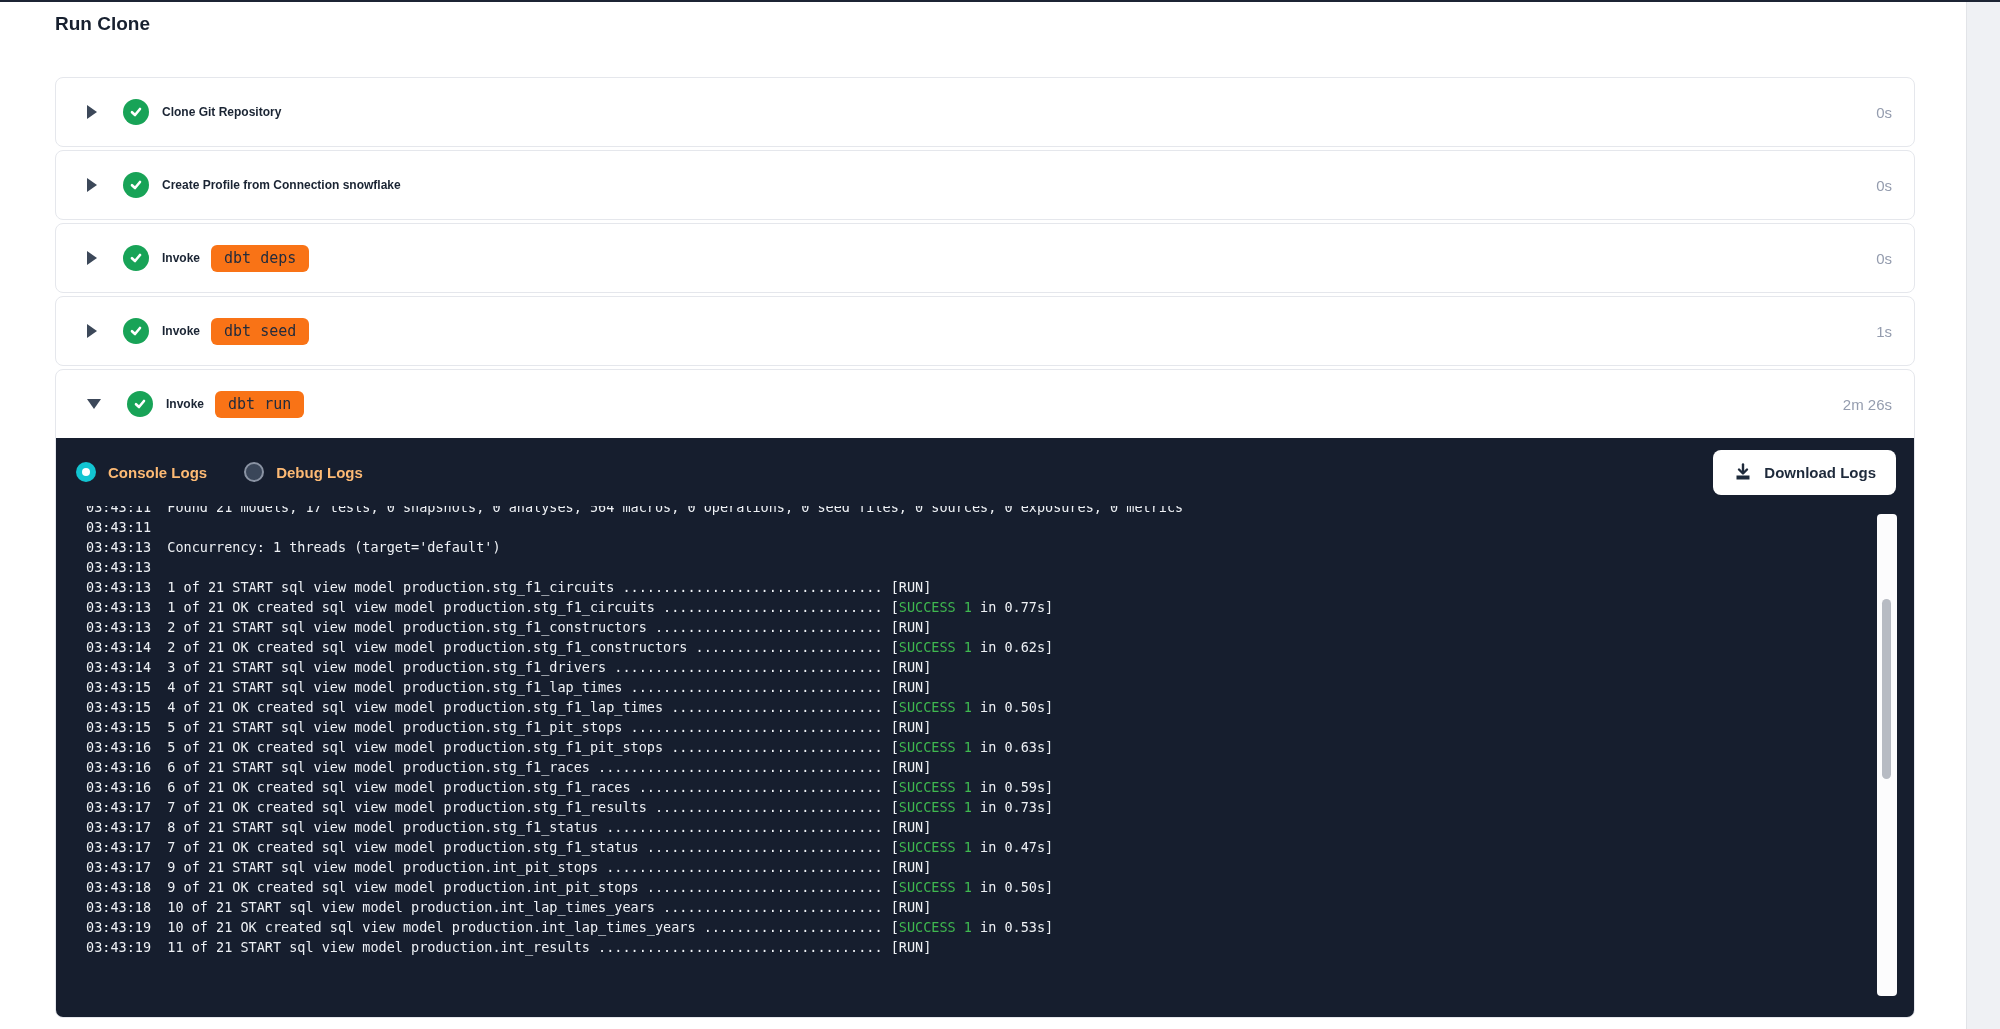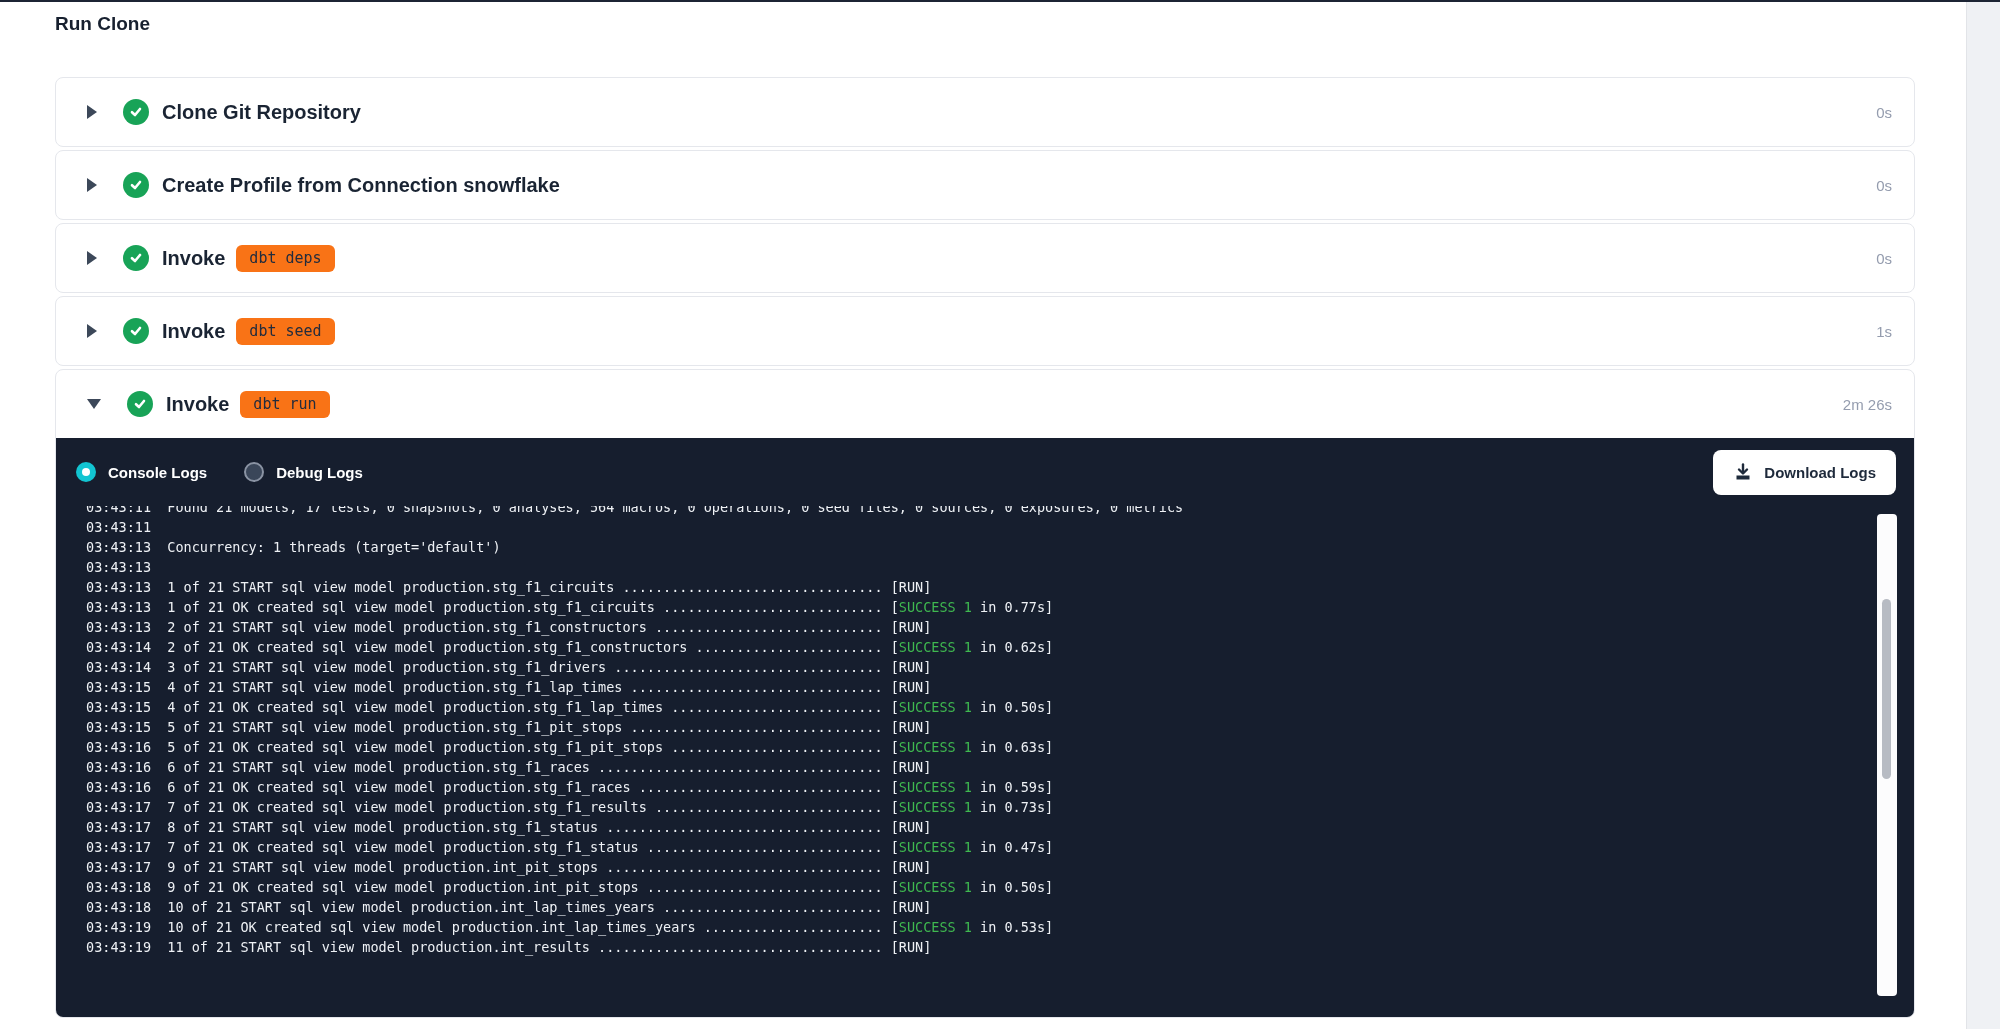--- a/index.html
+++ b/index.html
@@ -55,21 +55,21 @@
     border-top: 10px solid #3c4859;
   }
   .check-circle {
     width: 26px; height: 26px; border-radius: 50%;
     background: var(--success_icon, #18a357);
     margin-left: 26px; flex: 0 0 auto;
     display: flex; align-items: center; justify-content: center;
   }
   .step-label {
     margin-left: 13px;
-    font-size: 20px; font-weight: 700; color: #1a2433;
+    font-size: 12px; font-weight: 700; color: #1a2433;
   }
   .cmd-badge {
     margin-left: 11px;
     font-family: "DejaVu Sans Mono", monospace;
     font-size: 15px; color: #232c3d;
     background: #f97316;
     border-radius: 6px;
     padding: 4px 13px 5px;
   }
   .step-duration {
@@ -98,21 +98,21 @@
   .radio-circle.selected::after {
     content: ""; position: absolute; left: 6px; top: 6px;
     width: 8px; height: 8px; border-radius: 50%; background: #fff;
   }
   .radio-circle.unselected {
     background: #3a4659;
     border: 2.5px solid #8a93a3;
   }
   .radio-label {
     margin-left: 12px;
-    color: #ffffff; font-size: 15px; font-weight: 700;
+    color: #fdba74; font-size: 15px; font-weight: 700;
   }
   .download-btn {
     margin-left: auto;
     height: 45px;
     background: #ffffff;
     border: none;
     border-radius: 8px;
     display: flex; align-items: center;
     padding: 0 20px;
     font-family: "Liberation Sans", sans-serif;

